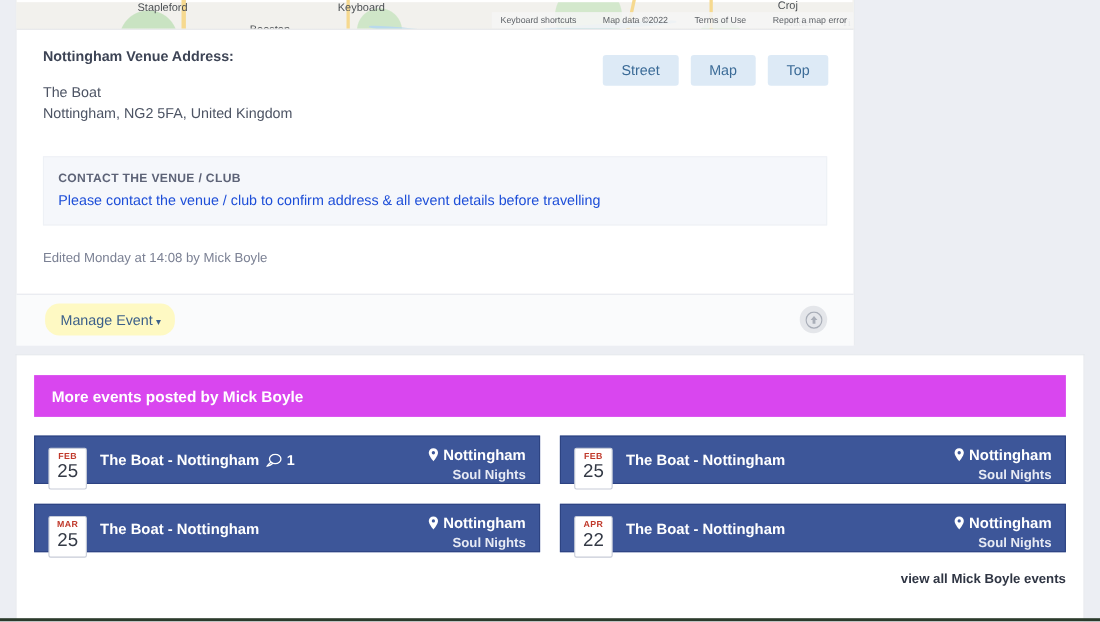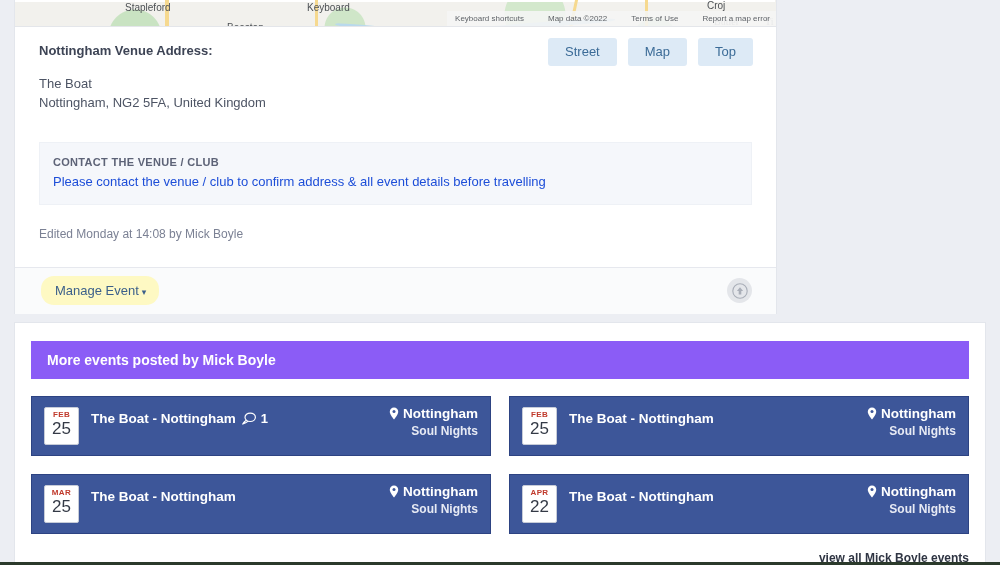--- a/index.html
+++ b/index.html
@@ -95,20 +95,21 @@
   .map-btn {
     background: #ddeaf6;
     color: #3b6b97;
     border: none;
     border-radius: 3px;
     font-family: "Liberation Sans", sans-serif;
     font-size: 13px;
     padding: 7px 17px;
     cursor: pointer;
     line-height: 14px;
+    margin-top: 12px;
   }
 
   
   .notice {
     margin: 24px 24px 0 24px;
     background: #f5f7fb;
     border: 1px solid #eef1f6;
     padding: 13px 13px 15px 13px;
   }
   .notice-title {
@@ -152,37 +153,37 @@
   .more-panel {
     position: absolute;
     left: 14px; top: 322px; width: 972px;
     background: #ffffff;
     border: 1px solid #e3e6ec;
     border-bottom: none;
     padding: 18px 16px 0 16px;
     height: 243px;
   }
   .more-header {
-    background: #8b5cf6;
+    background: #d946ef;
     color: #ffffff;
     font-weight: bold;
     font-size: 14px;
     padding: 11px 16px 12px 16px;
     height: 38px;
   }
   .events-grid {
     display: grid;
     grid-template-columns: 1fr 1fr;
     gap: 18px 18px;
     padding-top: 17px;
   }
   .event-card {
     background: #3d5699;
     border: 1px solid #2d4382;
-    height: 60px;
+    height: 44px;
     display: flex;
     align-items: flex-start;
     padding: 10px 12px 0 12px;
     position: relative;
     cursor: pointer;
   }
   .date-badge {
     width: 35px; height: 38px;
     background: #ffffff;
     border: 1px solid #c7ccd8;

